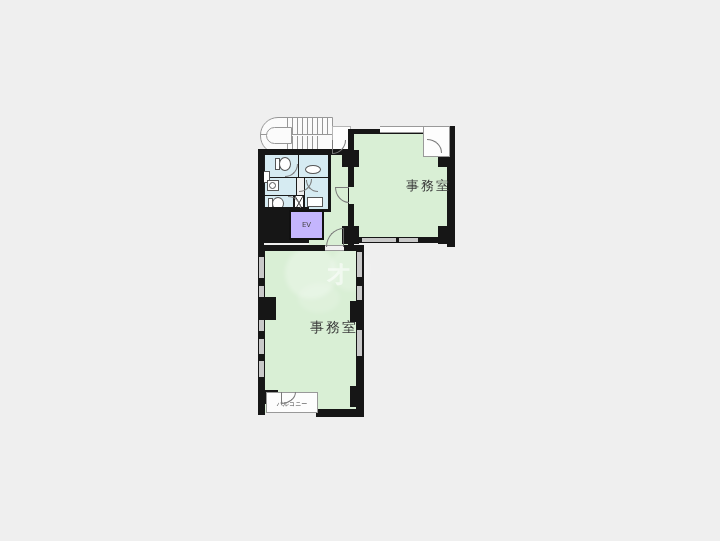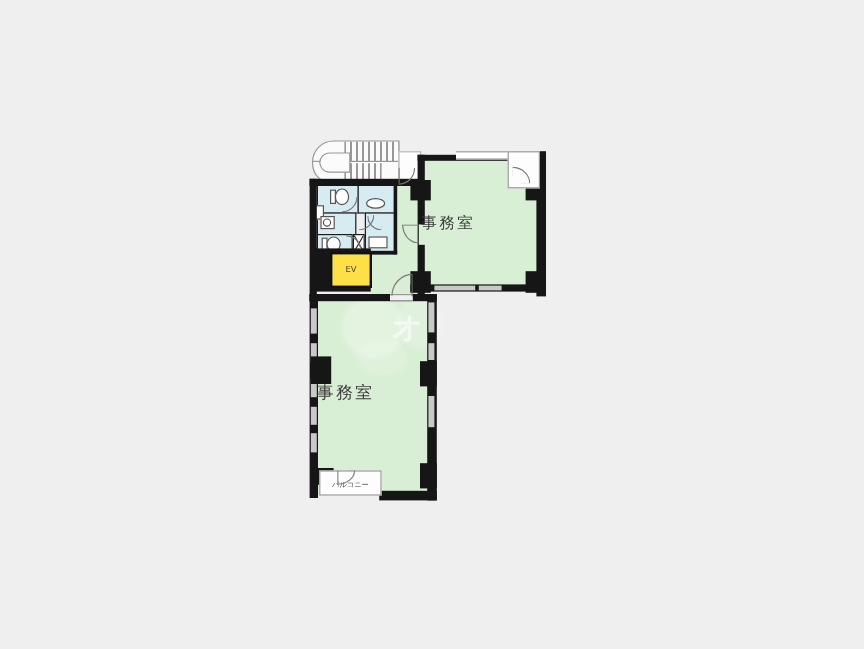--- a/index.html
+++ b/index.html
@@ -17,21 +17,21 @@
   .white{background:#fdfdfd;}
   .win{background:var(--window);}
   .winline{background:#fff;border-top:1px solid #9a9a9a;border-bottom:1px solid #9a9a9a;}
   .fixture{background:#fff;border:1px solid #555;}
   .round{border-radius:50%;}
   .arc{border:0 solid #7a7a7a;}
   .arc-tl{border-top:1px solid #7a7a7a;border-left:1px solid #7a7a7a;border-radius:100% 0 0 0;}
   .arc-tr{border-top:1px solid #7a7a7a;border-right:1px solid #7a7a7a;border-radius:0 100% 0 0;}
   .arc-br{border-bottom:1px solid #7a7a7a;border-right:1px solid #7a7a7a;border-radius:0 0 100% 0;}
   .arc-bl{border-bottom:1px solid #7a7a7a;border-left:1px solid #7a7a7a;border-radius:0 0 0 100%;}
-  .room-label{color:var(--labeltext);display:flex;align-items:center;justify-content:flex-start;
+  .room-label{color:var(--labeltext);display:flex;align-items:center;justify-content:flex-end;
               font-size:14px;letter-spacing:3px;font-weight:500;}
   .tiny-label{color:#444;display:flex;align-items:center;justify-content:center;}
   .treads{background:repeating-linear-gradient(90deg,var(--stair) 0 1px,transparent 1px 5px);}
   .wm{background:rgba(255,255,255,0.28);border-radius:50%;filter:blur(2px);}
 </style>
 </head>
 <body>
 
 <div id="plan">
 
@@ -76,21 +76,21 @@
   <div class="abs fixture" style="left:267px;top:180px;width:12px;height:11px;"></div>
   <div class="abs fixture round" style="left:269px;top:182px;width:7px;height:7px;"></div>
   <div class="abs fixture" style="left:268px;top:198px;width:5px;height:11px;"></div>
   <div class="abs fixture round" style="left:272px;top:197px;width:12px;height:13px;"></div>
   <div class="abs fixture" style="left:307px;top:197px;width:16px;height:10px;"></div>
 
   <div class="abs wall" style="left:328px;top:154px;width:3px;height:58px;"></div>
   <div class="abs wall" style="left:262px;top:209px;width:69px;height:3px;"></div>
 
   <div class="abs wall" style="left:262px;top:207px;width:47px;height:36px;"></div>
-  <div class="abs tiny-label" style="left:275px;top:210px;width:35px;height:30px;background:#fde047;border:2px solid #111;font-size:7px;">
+  <div class="abs tiny-label" style="left:289px;top:210px;width:35px;height:30px;background:#c4b5fd;border:2px solid #111;font-size:7px;">
     <span>EV</span>
   </div>
 
   <div class="abs wall" style="left:258px;top:149px;width:93px;height:6px;"></div>
   <div class="abs wall" style="left:258px;top:149px;width:6px;height:102px;"></div>
 
   <div class="abs wall" style="left:348px;top:129px;width:77px;height:5px;"></div>
   <div class="abs winline" style="left:380px;top:126px;width:44px;height:7px;"></div>
   <div class="abs wall" style="left:348px;top:129px;width:6px;height:118px;"></div>
   <div class="abs wall" style="left:447px;top:126px;width:8px;height:121px;"></div>

